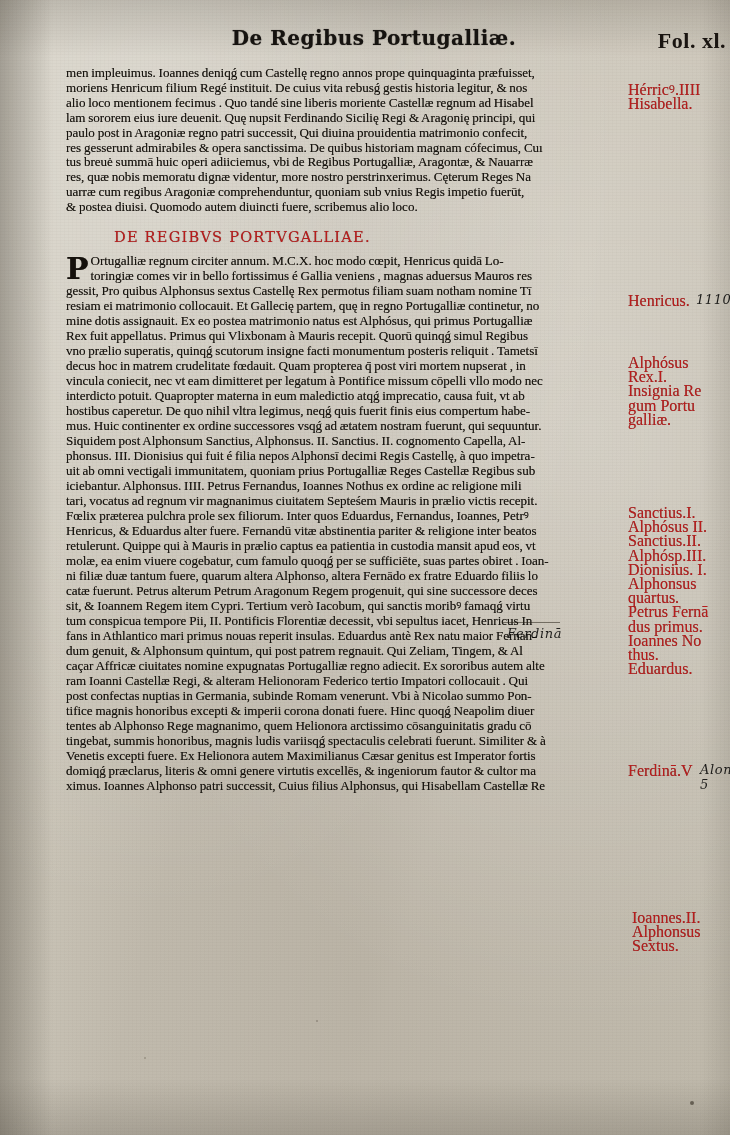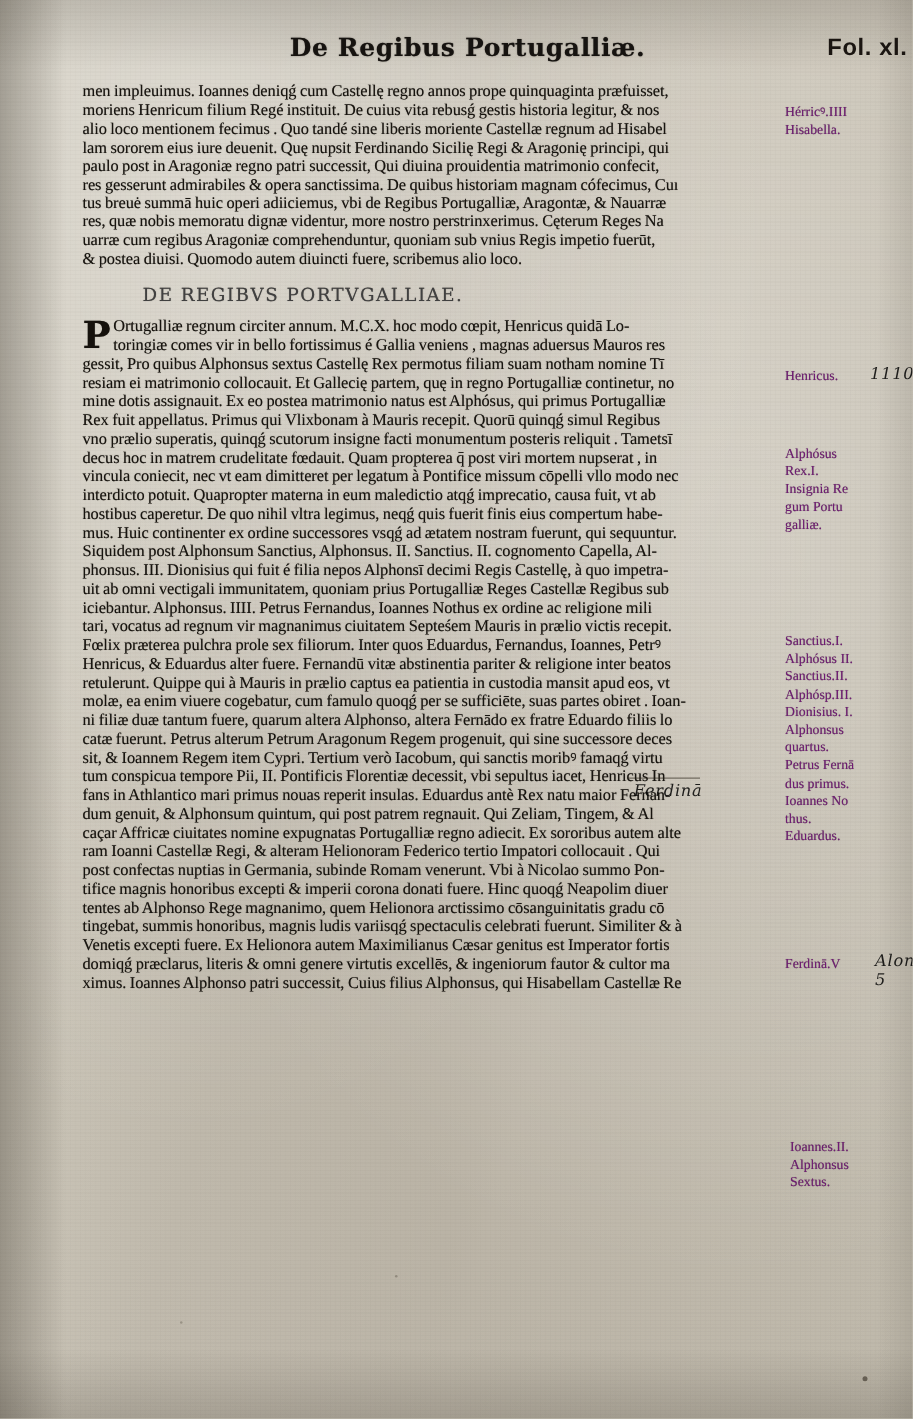--- a/index.html
+++ b/index.html
@@ -70,23 +70,23 @@
     font-weight: bold;
     font-size: 20px;
     letter-spacing: 0.5px;
     color: #161310;
     text-shadow: 0 0 1px rgba(30,25,18,0.6);
   }
   .folio {
     position: absolute;
     right: 28px;
     top: 2px;
-    font-family: Liberation Sans, sans-serif;
+    font-family: Liberation Serif, serif;
     font-weight: bold;
-    font-size: 19px;
+    font-size: 22px;
     letter-spacing: 0.5px;
     color: #1a1511;
   }
 
   
   .textblock {
     position: absolute;
     left: 42px;
     top: 66px;
     width: 556px;
@@ -102,21 +102,21 @@
     margin: 0;
     text-shadow: 0 0 0.6px rgba(25,20,14,0.55);
   }
   .para.tight { line-height: 14.9px; }
 
   .section-title {
     margin: 13px 0 8px 48px;
     font-family: "DejaVu Serif", serif;
     font-size: 14.6px;
     letter-spacing: 1.2px;
-    color: #404040;
+    color: #b91c1c;
     text-shadow: 0 0 0.7px rgba(25,20,14,0.5);
   }
 
   
   .dropcap-wrap { position: relative; }
   .dropcap {
     float: left;
     font-family: "DejaVu Serif", serif;
     font-size: 30px;
     line-height: 27px;
@@ -129,23 +129,23 @@
   
   .margin-col {
     position: absolute;
     left: 604px;
     top: 66px;
     width: 126px;
   }
   .mnote {
     position: absolute;
     font-family: "Liberation Serif", serif;
-    font-size: 11px;
+    font-size: 16px;
     line-height: 14.2px;
-    color: #701a75;
+    color: #b91c1c;
     text-shadow: 0 0 0.6px rgba(25,20,14,0.5);
     white-space: pre-line;
   }
   .handwritten {
     position: absolute;
     font-family: "DejaVu Serif", serif;
     font-size: 13px;
     font-style: italic;
     color: #000000;
     letter-spacing: 0.6px;

